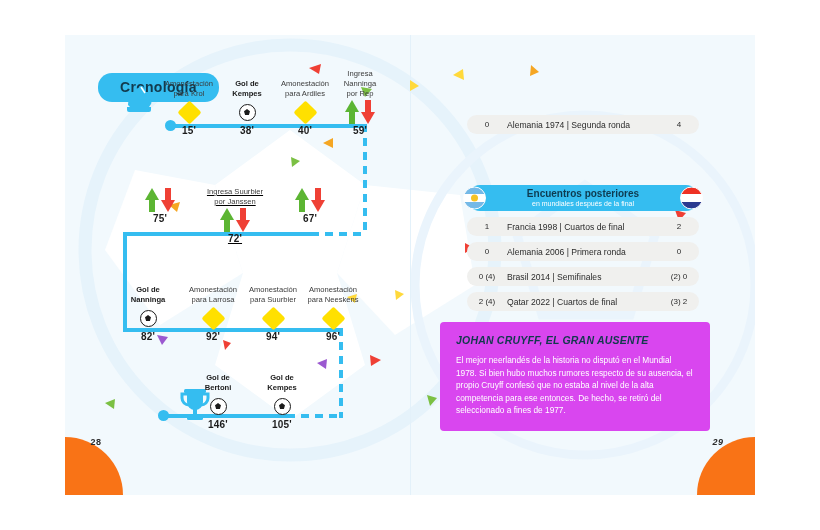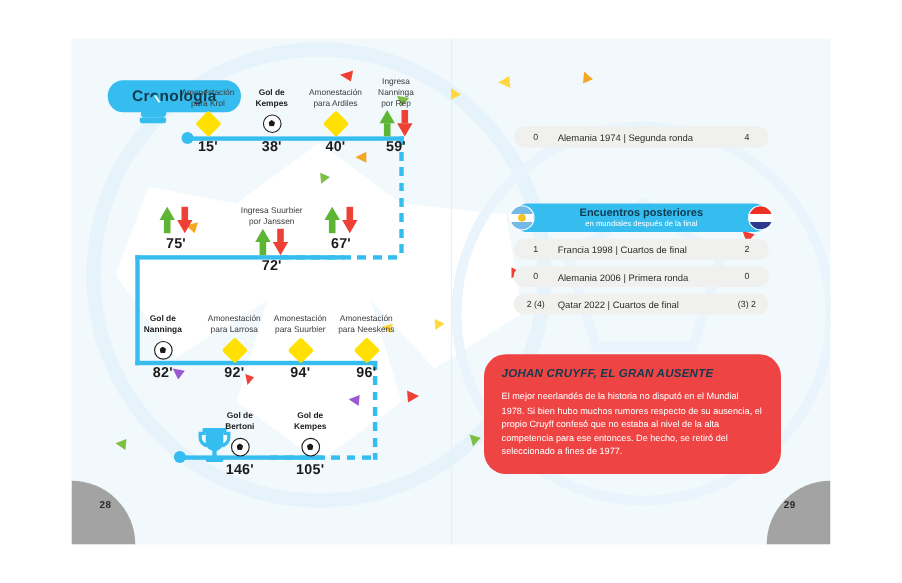--- a/index.html
+++ b/index.html
@@ -26,31 +26,31 @@
   .ball-bg { position:absolute; inset:0; opacity:1; }
   .spine {
     position: absolute;
     left: 50%; top: 0; width: 1px; height: 100%;
     background: #e3f1fa;
   }
   
   .corner {
     position: absolute;
     width: 58px; height: 58px;
-    background: #a3a3a3;
-    display: flex; align-items: center; justify-content: center;
+    background: #f97316;
+    display: flex; align-items: flex-start; justify-content: center;
   }
   .corner.left  { left: 0;  bottom: 0; border-radius: 0 58px 0 0; }
   .corner.right { right: 0; bottom: 0; border-radius: 58px 0 0 0; }
   .corner .pg {
     font-size: 9px; font-weight: bold; color: #2b2b2b;
     margin-bottom: 14px; letter-spacing: .5px;
   }
   .corner.left .pg  { margin-left: 4px; }
-  .corner.right .pg { margin-right: 16px; }
+  .corner.right .pg { margin-right: 16px; font-style: italic; }
 
   
   .title-pill {
     position: absolute; left: 33px; top: 38px;
     background: #35bdf0; color: #123a4d;
     border-radius: 14px;
     padding: 6px 22px 7px 22px;
     font-size: 14px; font-weight: bold; letter-spacing: .3px;
   }
 
@@ -73,21 +73,21 @@
     border-radius: 50%; background: #35bdf0;
   }
   
   .ev { position: absolute; transform: translateX(-50%); text-align: center; width: 92px; }
   .ev .lbl {
     font-size: 7.6px; line-height: 10px; color: #3b3b3b;
     white-space: pre-line;
   }
   .ev .lbl.bold { font-weight: bold; color: #1b1b1b; }
   .ev .min {
-    font-size: 13px; font-weight: bold; color: #1b1b1b;
+    font-size: 10px; font-weight: bold; color: #1b1b1b;
     letter-spacing: .2px;
   }
   .mk { display: flex; justify-content: center; align-items: center; height: 26px; }
   
   .card-y {
     width: 17px; height: 17px; background: #ffe000;
     transform: rotate(45deg); border-radius: 2px;
   }
   
   .ball-ico {
@@ -150,21 +150,21 @@
     font-size: 8.6px; color: #2b2b2b;
   }
   .row .sc {
     width: 40px; text-align: center; flex: none; font-size: 8px;
   }
   .row .mid { flex: 1; text-align: left; }
 
   
   .cruyff {
     position: absolute;
-    background: #ef4444; border-radius: 20px;
+    background: #d946ef; border-radius: 4px;
     padding: 12px 16px 14px 16px;
   }
   .cruyff h3 {
     font-size: 10.5px; font-weight: bold; font-style: italic;
     color: #123a4d; letter-spacing: .2px; margin-bottom: 8px;
   }
   .cruyff p {
     font-size: 8.3px; line-height: 12.5px; color: #ffffff;
   }
 
@@ -304,21 +304,21 @@
             <b></b>
             <i></i>
           </span>
         <span class="arrow down">
             <b></b>
             <i></i>
           </span>
       </div>
       <div class="min">75'</div>
     </div>
-    <div class="ev" style="left:182px;top:152px;">
+    <div class="ev" style="left:170px;top:152px;text-decoration:underline;">
       <div class="lbl">Ingresa Suurbier
 por Janssen</div>
       <div class="sub">
         <span class="arrow up">
             <b></b>
             <i></i>
           </span>
         <span class="arrow down">
             <b></b>
             <i></i>
@@ -409,20 +409,25 @@
         <div class="sc">1</div>
         <div class="mid">Francia 1998 | Cuartos de final</div>
         <div class="sc">2</div>
       </div>
       <div class="row">
         <div class="sc">0</div>
         <div class="mid">Alemania 2006 | Primera ronda</div>
         <div class="sc">0</div>
       </div>
       <div class="row">
+        <div class="sc">0 (4)</div>
+        <div class="mid">Brasil 2014 | Semifinales</div>
+        <div class="sc">(2) 0</div>
+      </div>
+      <div class="row">
         <div class="sc">2 (4)</div>
         <div class="mid">Qatar 2022 | Cuartos de final</div>
         <div class="sc">(3) 2</div>
       </div>
     </div>
 
     <div class="cruyff" style="left:375px;top:287px;width:270px;">
       <h3>JOHAN CRUYFF, EL GRAN AUSENTE</h3>
       <p>El mejor neerlandés de la historia no disputó en el Mundial 1978. Si bien hubo muchos rumores respecto de su ausencia, el propio Cruyff confesó que no estaba al nivel de la alta competencia para ese entonces. De hecho, se retiró del seleccionado a fines de 1977.</p>
     </div>

